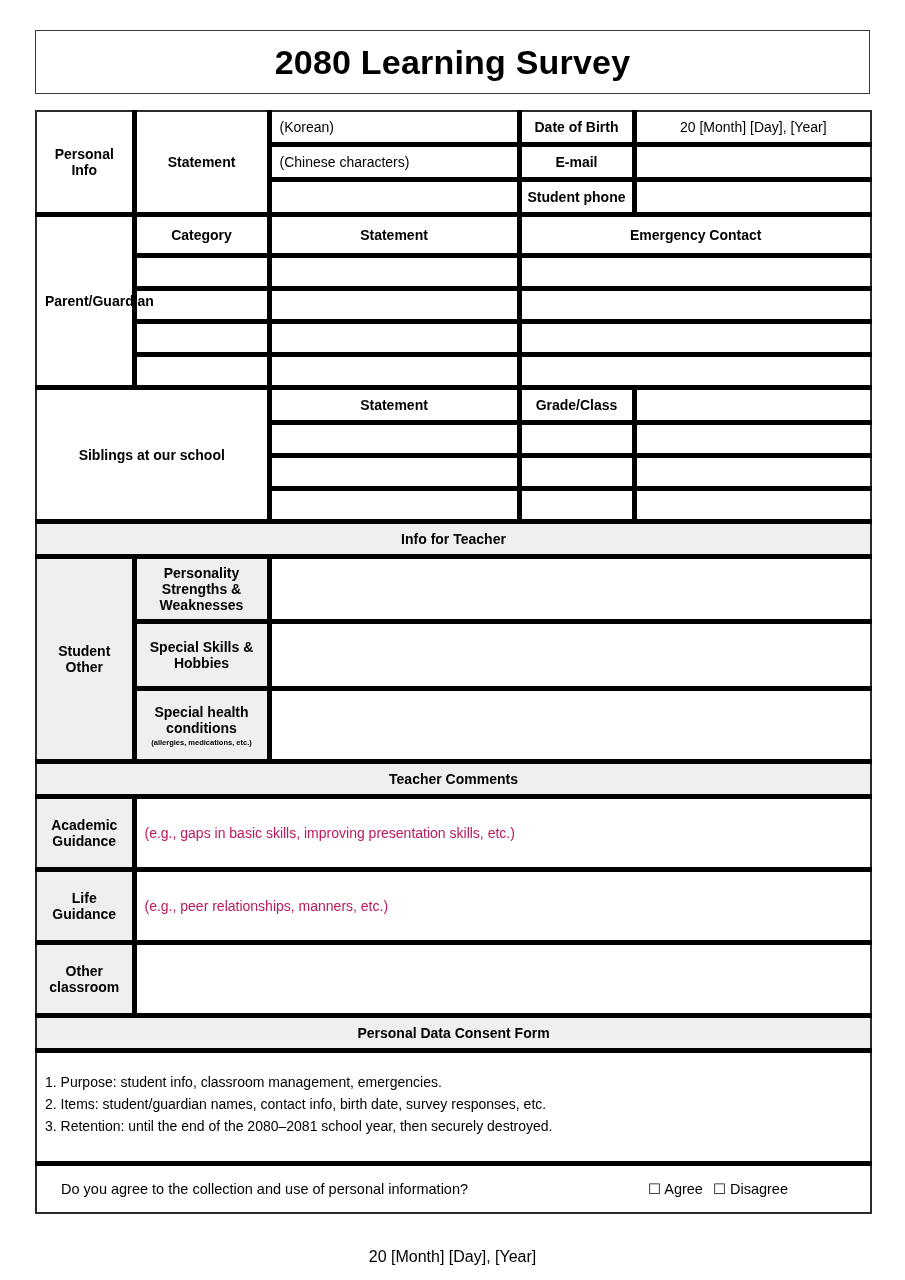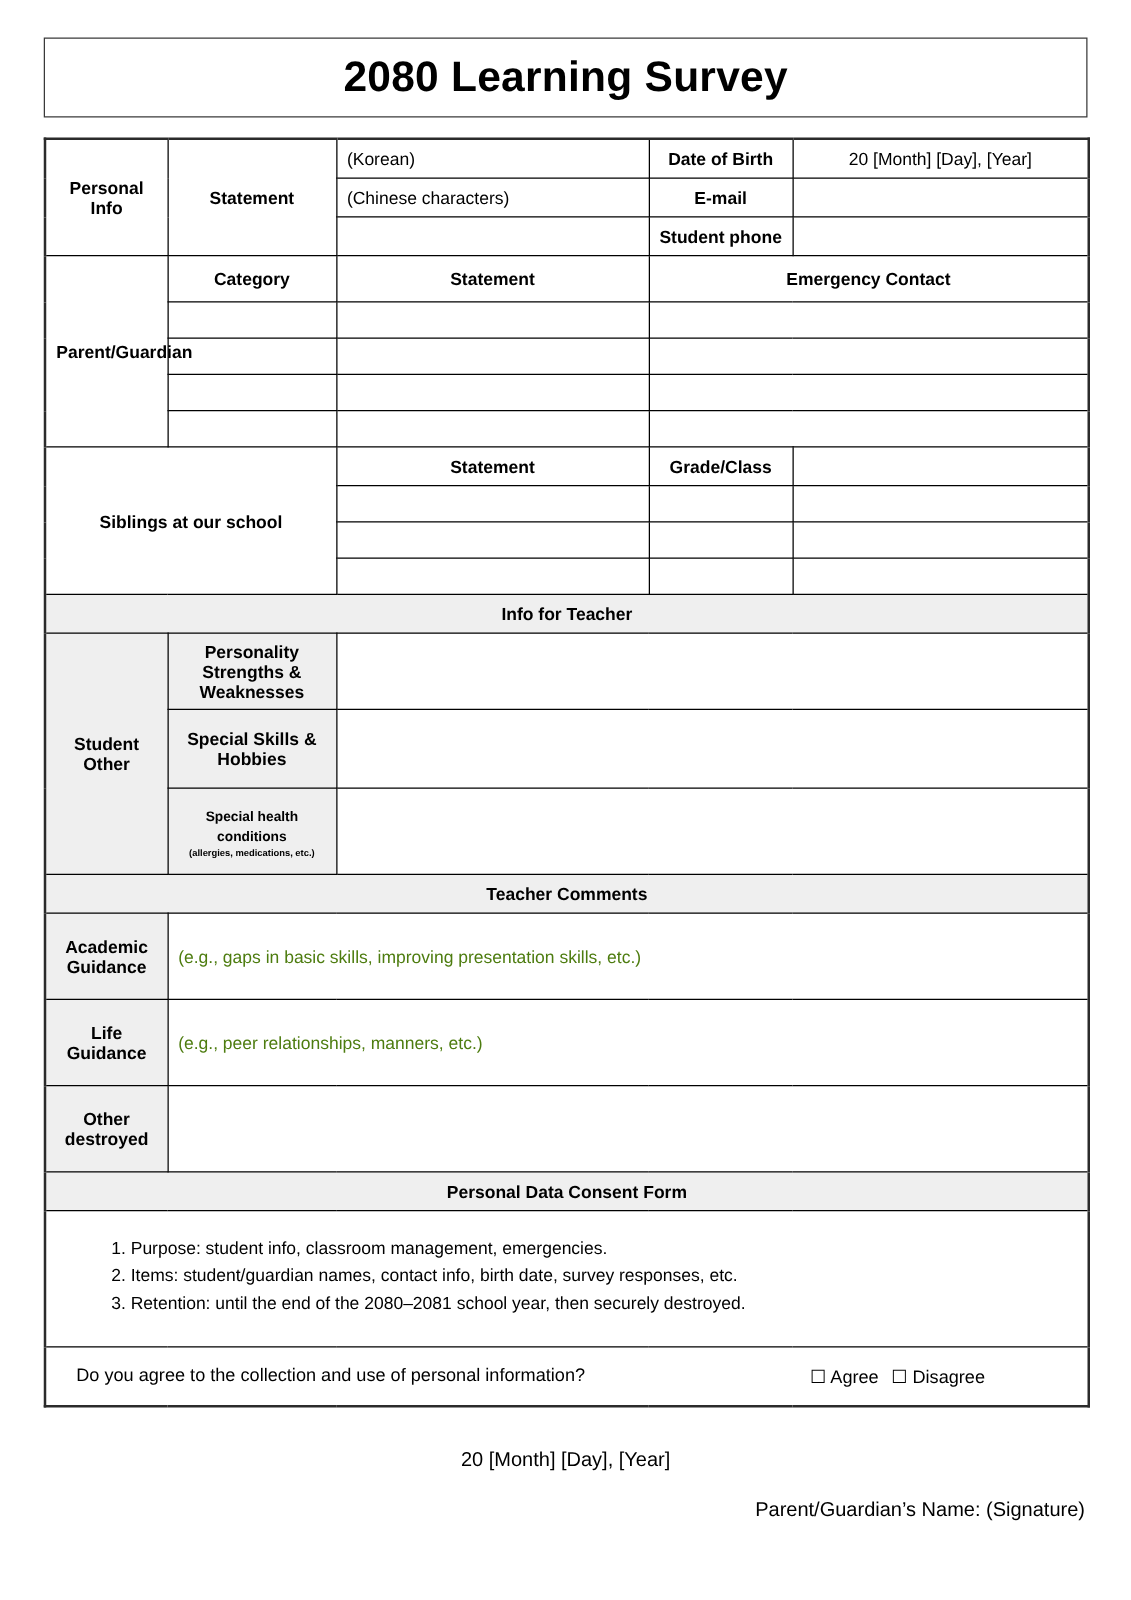--- a/index.html
+++ b/index.html
@@ -44,40 +44,40 @@
   }
 
   
   table.form {
     width: 835px;
     border-collapse: collapse;
     margin-top: 16px;
     table-layout: fixed;
   }
   table.form td {
-    border: 1px solid #000000;
+    border: 5px solid #000000;
     padding: 0 8px;
     vertical-align: middle;
     font-size: 14px;
     background: #ffffff;
   }
   
   .outer-top    { border-top: 2px solid #2b2b2b !important; }
   .outer-bottom { border-bottom: 2px solid #2b2b2b !important; }
   .outer-left   { border-left: 2px solid #2b2b2b !important; }
   .outer-right  { border-right: 2px solid #2b2b2b !important; }
   .sec-div-top  { border-top: 1.5px solid #2b2b2b !important; }
 
   .c { text-align: center; }
   .b { font-weight: bold; }
   .gray { background: #efefef !important; }
-  .ph { color: #4d7c0f; font-size: 14px; }
+  .ph { color: #be185d; font-size: 14px; }
 
   .lbl-xs   { font-size: 9.5px;  font-weight: bold; }
-  .lbl-sm   { font-size: 11px;   font-weight: bold; }
+  .lbl-sm   { font-size: 14px;   font-weight: bold; }
   .lbl-md   { font-size: 13px;   font-weight: bold; }
   .lbl-lg   { font-size: 15px;   font-weight: bold; }
   .sub-note { font-size: 7.5px;  font-weight: bold; display: block; margin-top: 2px; }
 
   .band {
     text-align: center;
     font-size: 17px;
     font-weight: bold;
     background: #efefef !important;
     height: 30px;
@@ -89,21 +89,21 @@
     background: #efefef !important;
     height: 30px;
   }
 
   .consent-body {
     font-size: 14.5px;
     line-height: 1.58;
     padding: 18px 8px 24px 8px !important;
     vertical-align: top;
   }
-  .consent-body div { white-space: nowrap; margin-left: 44px; }
+  .consent-body div { white-space: nowrap; }
 
   .agree-row { height: 46px; }
   .agree-wrap {
     display: flex;
     align-items: center;
     width: 100%;
     padding: 0 12px;
     box-sizing: border-box;
     font-size: 14.5px;
   }
@@ -241,21 +241,21 @@
           <span class="ph">(e.g., gaps in basic skills, improving presentation skills, etc.)</span>
         </td>
       </tr>
       <tr>
         <td class="c lbl-md gray outer-left" style="height:68px">Life Guidance</td>
         <td class="outer-right" colspan="4" style="vertical-align:middle">
           <span class="ph">(e.g., peer relationships, manners, etc.)</span>
         </td>
       </tr>
       <tr>
-        <td class="c lbl-sm gray outer-left" style="height:68px">Other destroyed</td>
+        <td class="c lbl-sm gray outer-left" style="height:68px">Other classroom</td>
         <td class="outer-right" colspan="4"></td>
       </tr>
 
       <tr>
         <td class="band-sm sec-div-top outer-left outer-right" colspan="5">Personal Data Consent Form</td>
       </tr>
 
       <tr>
         <td class="consent-body sec-div-top outer-left outer-right" colspan="5">
           <div>1. Purpose: student info, classroom management, emergencies.</div>

